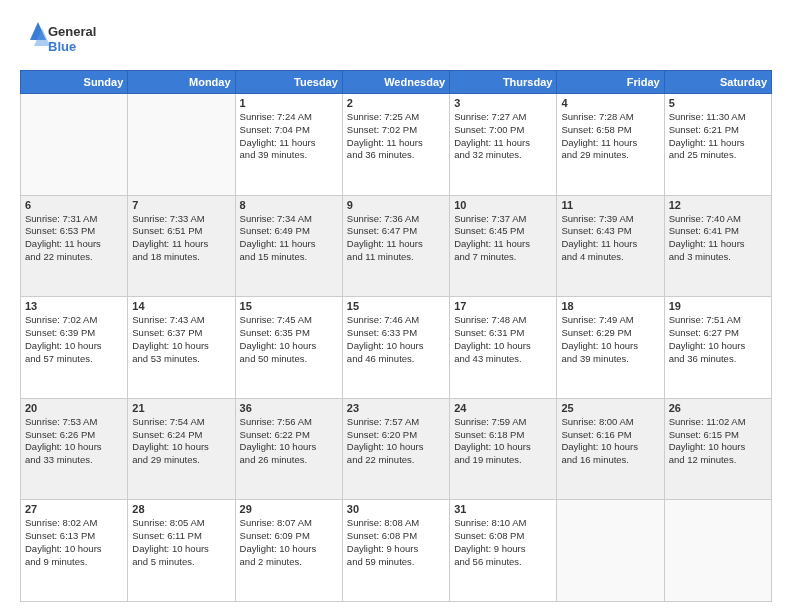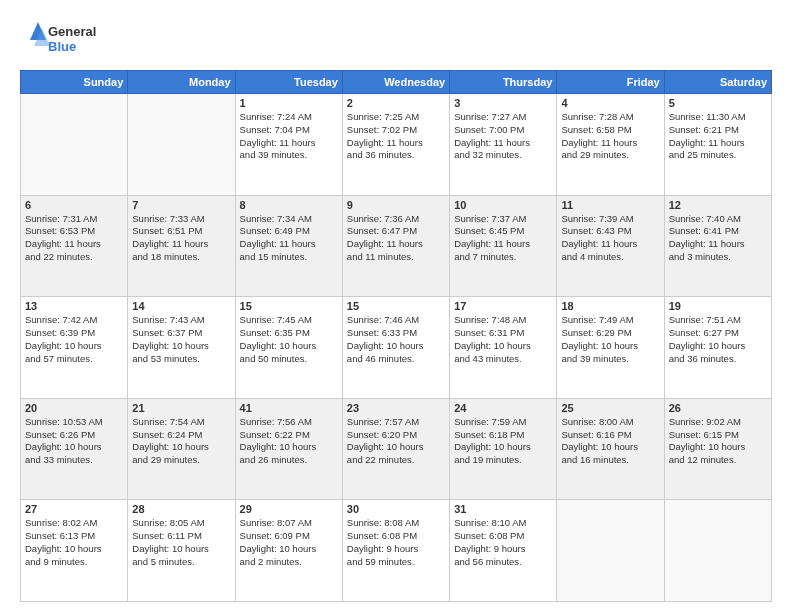--- a/index.html
+++ b/index.html
@@ -201,21 +201,21 @@
             <span class="day-number">12</span>
             <span class="cell-line">Sunrise: 7:40 AM</span>
             <span class="cell-line">Sunset: 6:41 PM</span>
             <span class="cell-line">Daylight: 11 hours</span>
             <span class="cell-line">and 3 minutes.</span>
           </td>
         </tr>
         <tr>
           <td>
             <span class="day-number">13</span>
-            <span class="cell-line">Sunrise: 7:42 AM</span>
+            <span class="cell-line">Sunrise: 7:02 AM</span>
             <span class="cell-line">Sunset: 6:39 PM</span>
             <span class="cell-line">Daylight: 10 hours</span>
             <span class="cell-line">and 57 minutes.</span>
           </td>
           <td>
             <span class="day-number">14</span>
             <span class="cell-line">Sunrise: 7:43 AM</span>
             <span class="cell-line">Sunset: 6:37 PM</span>
             <span class="cell-line">Daylight: 10 hours</span>
             <span class="cell-line">and 53 minutes.</span>
@@ -252,34 +252,34 @@
             <span class="day-number">19</span>
             <span class="cell-line">Sunrise: 7:51 AM</span>
             <span class="cell-line">Sunset: 6:27 PM</span>
             <span class="cell-line">Daylight: 10 hours</span>
             <span class="cell-line">and 36 minutes.</span>
           </td>
         </tr>
         <tr>
           <td class="shaded">
             <span class="day-number">20</span>
-            <span class="cell-line">Sunrise: 10:53 AM</span>
+            <span class="cell-line">Sunrise: 7:53 AM</span>
             <span class="cell-line">Sunset: 6:26 PM</span>
             <span class="cell-line">Daylight: 10 hours</span>
             <span class="cell-line">and 33 minutes.</span>
           </td>
           <td class="shaded">
             <span class="day-number">21</span>
             <span class="cell-line">Sunrise: 7:54 AM</span>
             <span class="cell-line">Sunset: 6:24 PM</span>
             <span class="cell-line">Daylight: 10 hours</span>
             <span class="cell-line">and 29 minutes.</span>
           </td>
           <td class="shaded">
-            <span class="day-number">41</span>
+            <span class="day-number">36</span>
             <span class="cell-line">Sunrise: 7:56 AM</span>
             <span class="cell-line">Sunset: 6:22 PM</span>
             <span class="cell-line">Daylight: 10 hours</span>
             <span class="cell-line">and 26 minutes.</span>
           </td>
           <td class="shaded">
             <span class="day-number">23</span>
             <span class="cell-line">Sunrise: 7:57 AM</span>
             <span class="cell-line">Sunset: 6:20 PM</span>
             <span class="cell-line">Daylight: 10 hours</span>
@@ -294,21 +294,21 @@
           </td>
           <td class="shaded">
             <span class="day-number">25</span>
             <span class="cell-line">Sunrise: 8:00 AM</span>
             <span class="cell-line">Sunset: 6:16 PM</span>
             <span class="cell-line">Daylight: 10 hours</span>
             <span class="cell-line">and 16 minutes.</span>
           </td>
           <td class="shaded">
             <span class="day-number">26</span>
-            <span class="cell-line">Sunrise: 9:02 AM</span>
+            <span class="cell-line">Sunrise: 11:02 AM</span>
             <span class="cell-line">Sunset: 6:15 PM</span>
             <span class="cell-line">Daylight: 10 hours</span>
             <span class="cell-line">and 12 minutes.</span>
           </td>
         </tr>
         <tr>
           <td>
             <span class="day-number">27</span>
             <span class="cell-line">Sunrise: 8:02 AM</span>
             <span class="cell-line">Sunset: 6:13 PM</span>

